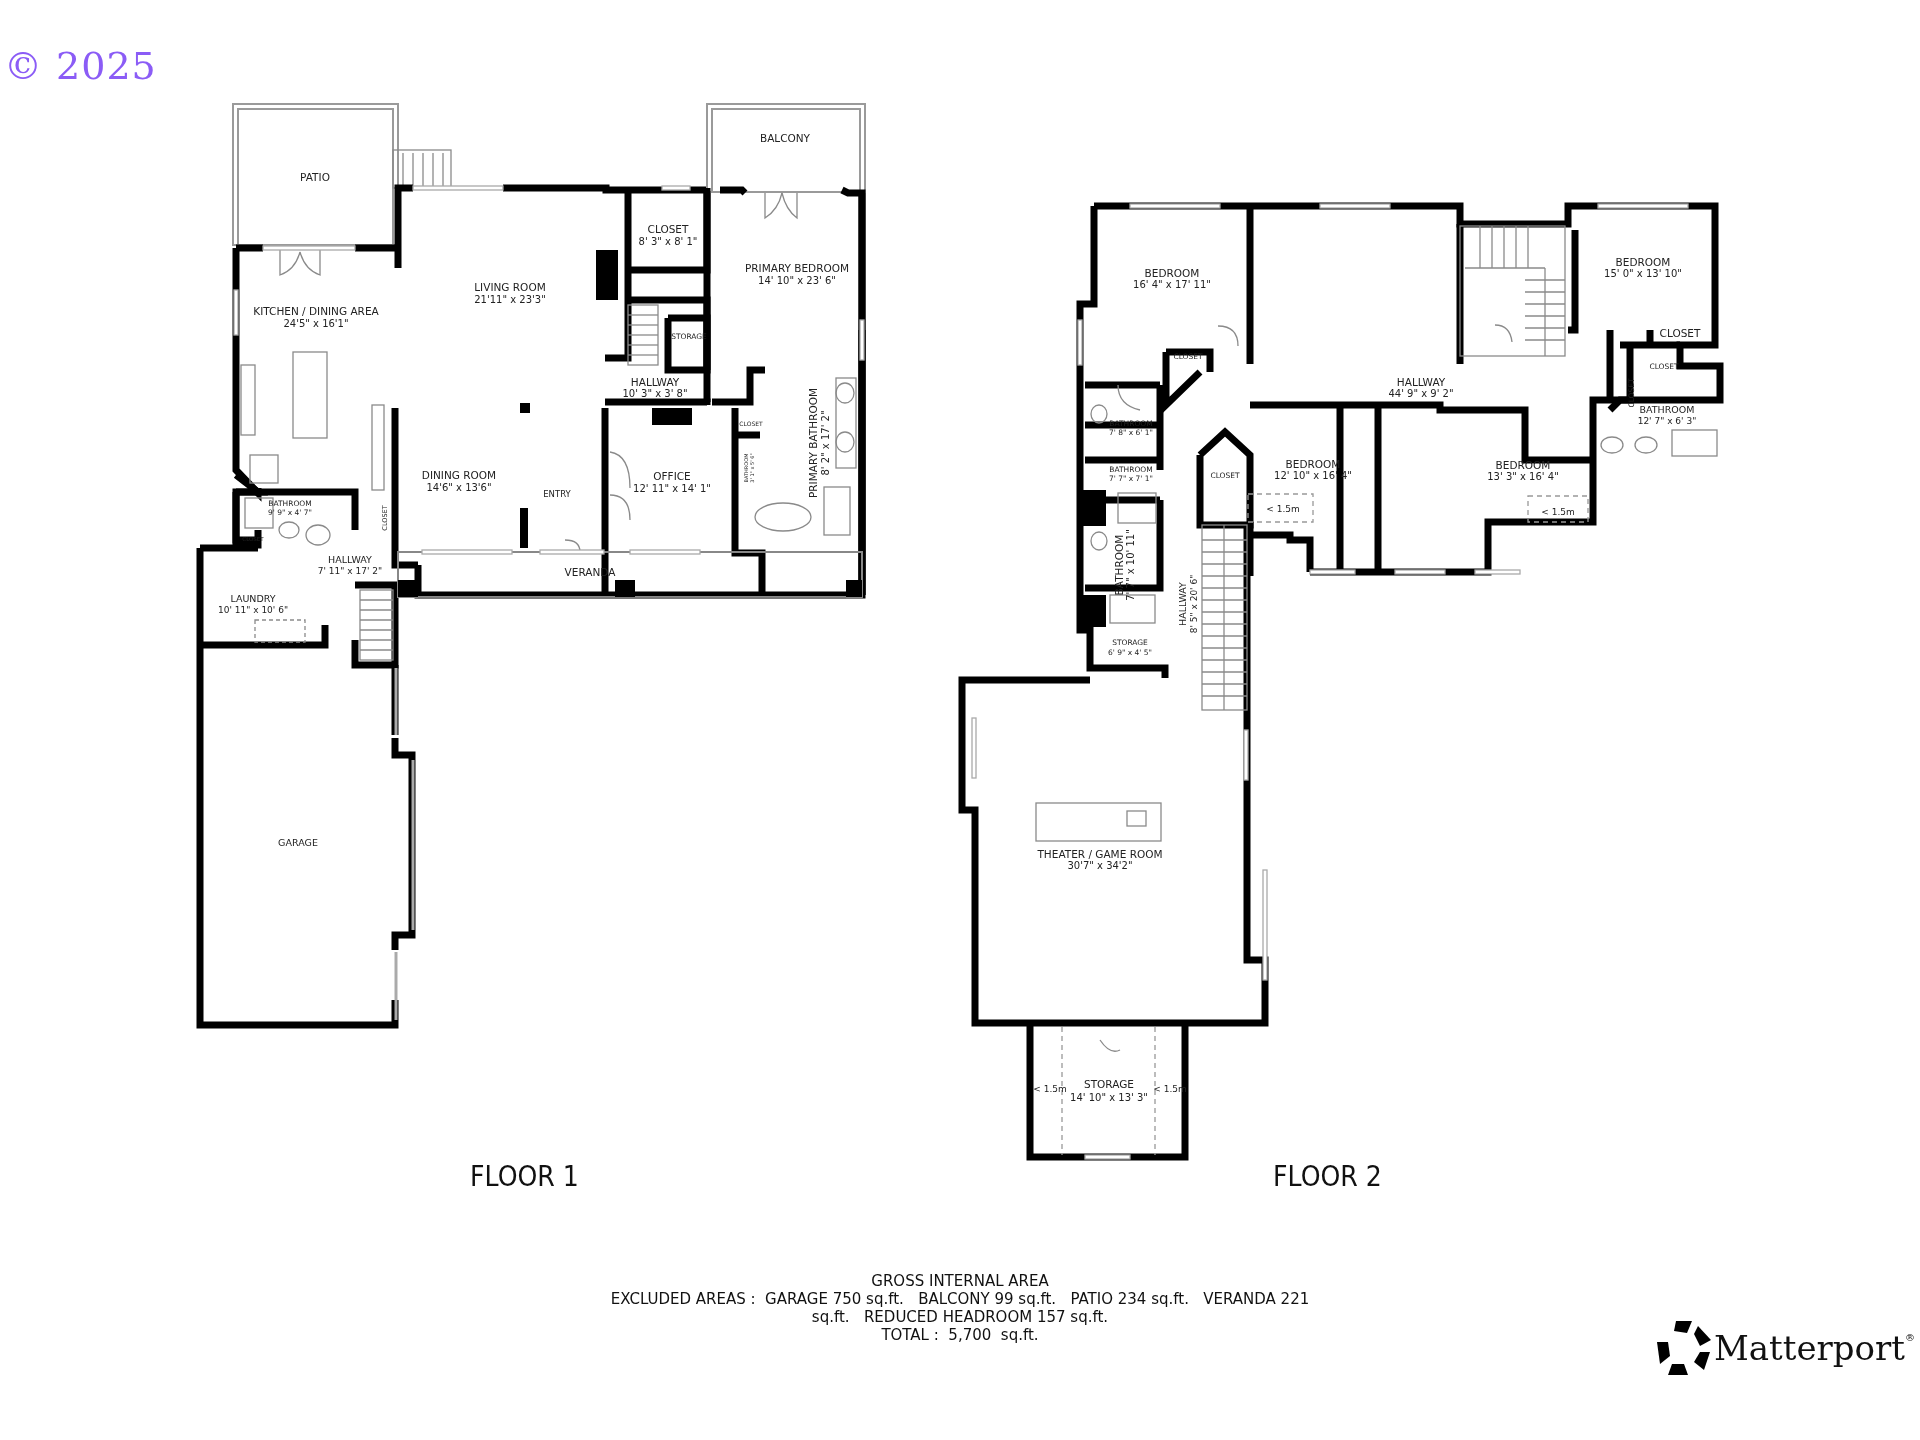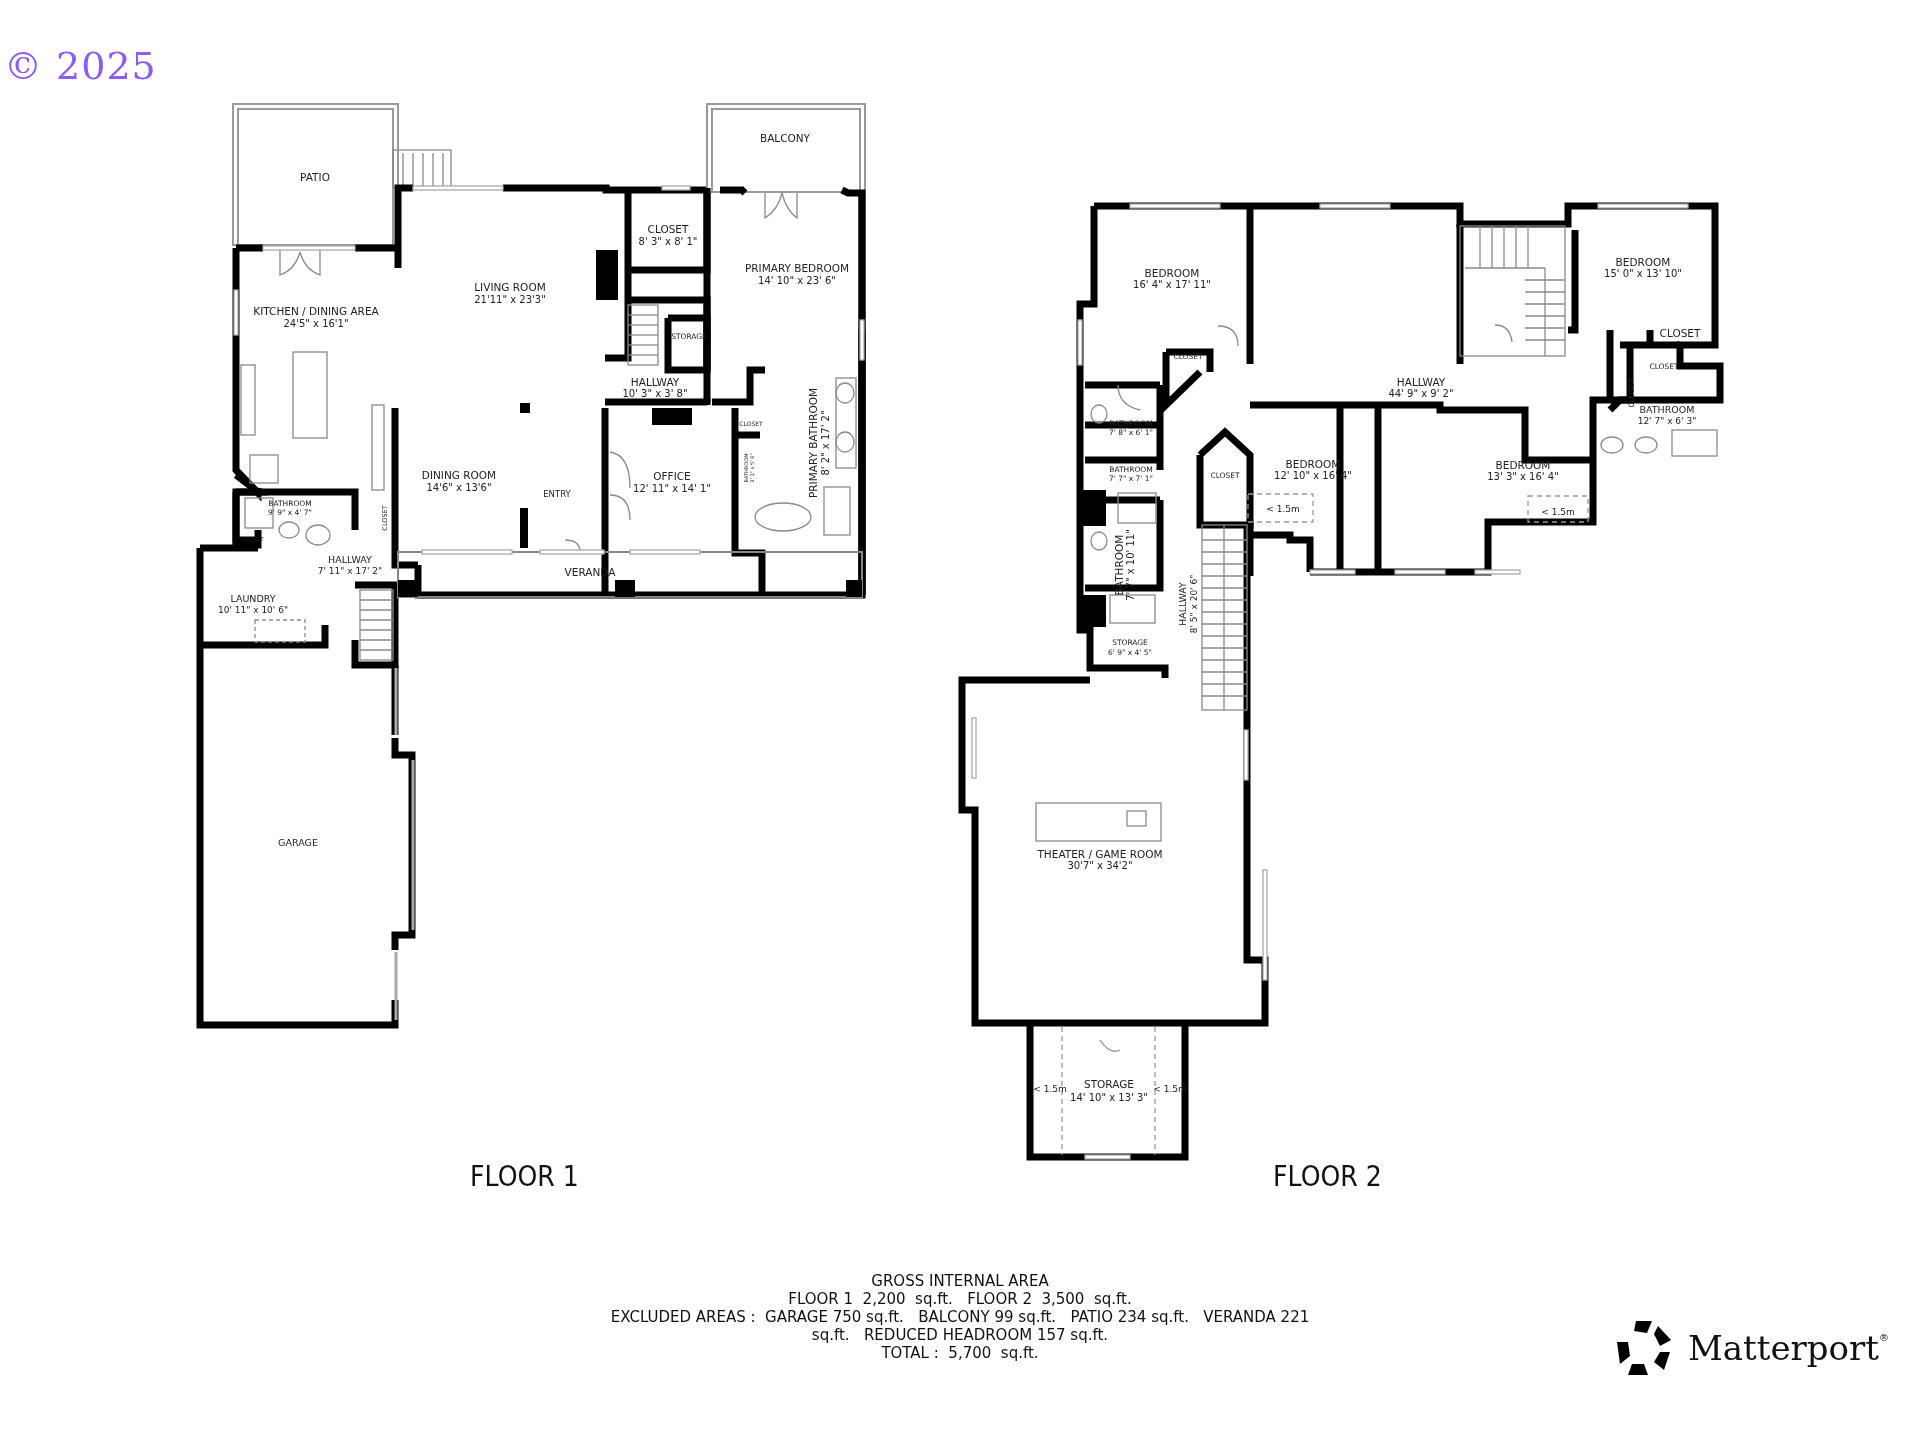--- a/index.html
+++ b/index.html
@@ -2,21 +2,21 @@
 <html><head>
 <meta charset="utf-8">
 <style>
   html, body { margin:0; padding:0; background:#ffffff; }
   body { width:1920px; height:1440px; position:relative; overflow:hidden; font-family:"Liberation Sans", "DejaVu Sans", sans-serif; color:#222; }
   #plan { position:absolute; left:0; top:0; width:1920px; height:1440px; }
   .copyright { position:absolute; left:4px; top:44px; font-family:"DejaVu Serif", serif; font-size:38px; font-weight:normal; color:#8b5cf6; letter-spacing:1px; }
   .floor-label { position:absolute; font-family:"DejaVu Sans", sans-serif; font-size:28px; color:#111; transform:scaleX(0.9); transform-origin:left top; }
   .summary { position:absolute; left:560px; top:1265px; width:800px; text-align:center; font-family:"DejaVu Sans", sans-serif; font-size:15px; line-height:18px; color:#111;margin-top:7px; }
   .summary .disclaimer { color:#777; font-size:13.5px; margin-top:4px; }
-  .logo { position:absolute; left:1614px; top:1318px; display:flex; align-items:center; gap:14px;text-align:right; }
+  .logo { position:absolute; left:1654px; top:1318px; display:flex; align-items:center; gap:0;text-align:right; }
   .logo-text { font-family:"DejaVu Serif", serif; font-size:34px; color:#111; }
   .logo-text sup { font-size:10px; vertical-align:top; position:relative; top:4px; }
   svg text { font-family:"DejaVu Sans", sans-serif; fill:#222; }
 </style>
 </head>
 <body>
 
 <div class="copyright">© 2025</div>
 
 <svg id="plan" viewBox="0 0 1920 1440" xmlns="http://www.w3.org/2000/svg">
@@ -312,21 +312,20 @@
     <text class="sm" x="1050" y="1092" style="font-size:9px">&lt; 1.5m</text>
     <text class="sm" x="1170" y="1092" style="font-size:9px">&lt; 1.5m</text>
   </g>
 </svg>
 
 <div class="floor-label" style="left:470px; top:1160px;">FLOOR 1</div>
 <div class="floor-label" style="left:1273px; top:1160px;">FLOOR 2</div>
 
 <div class="summary">
   <div>GROSS INTERNAL AREA</div>
-  <div style="white-space:pre">FLOOR 1  2,200  sq.ft.   FLOOR 2  3,500  sq.ft.</div>
   <div style="white-space:pre">EXCLUDED AREAS :  GARAGE 750 sq.ft.   BALCONY 99 sq.ft.   PATIO 234 sq.ft.   VERANDA 221</div>
   <div style="white-space:pre">sq.ft.   REDUCED HEADROOM 157 sq.ft.</div>
   <div style="white-space:pre">TOTAL :  5,700  sq.ft.</div>
 </div>
 
 <div class="logo">
   <svg width="60" height="60" viewBox="0 0 60 60">
     <polygon points="22,3 38,3 33,15 20,13" fill="#000"></polygon>
     <polygon points="44,8 57,22 46,28 40,16" fill="#000"></polygon>
     <polygon points="56,34 50,52 40,44 46,34" fill="#000"></polygon>

